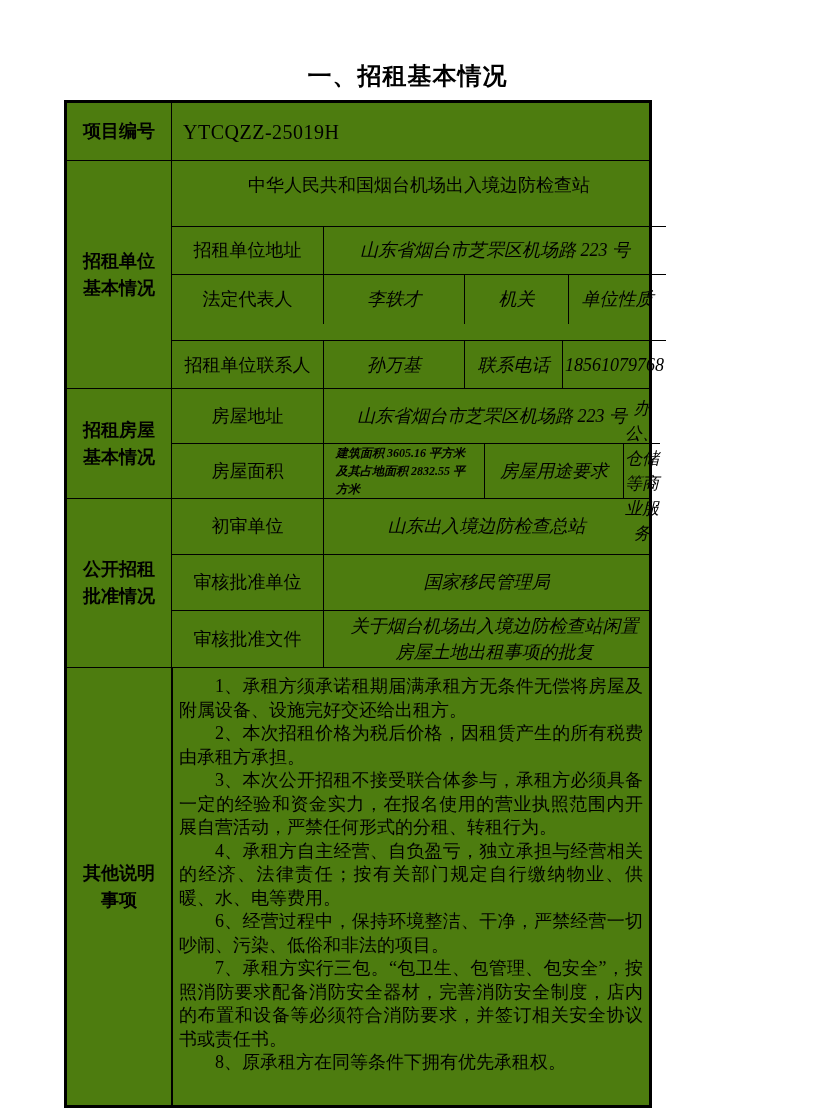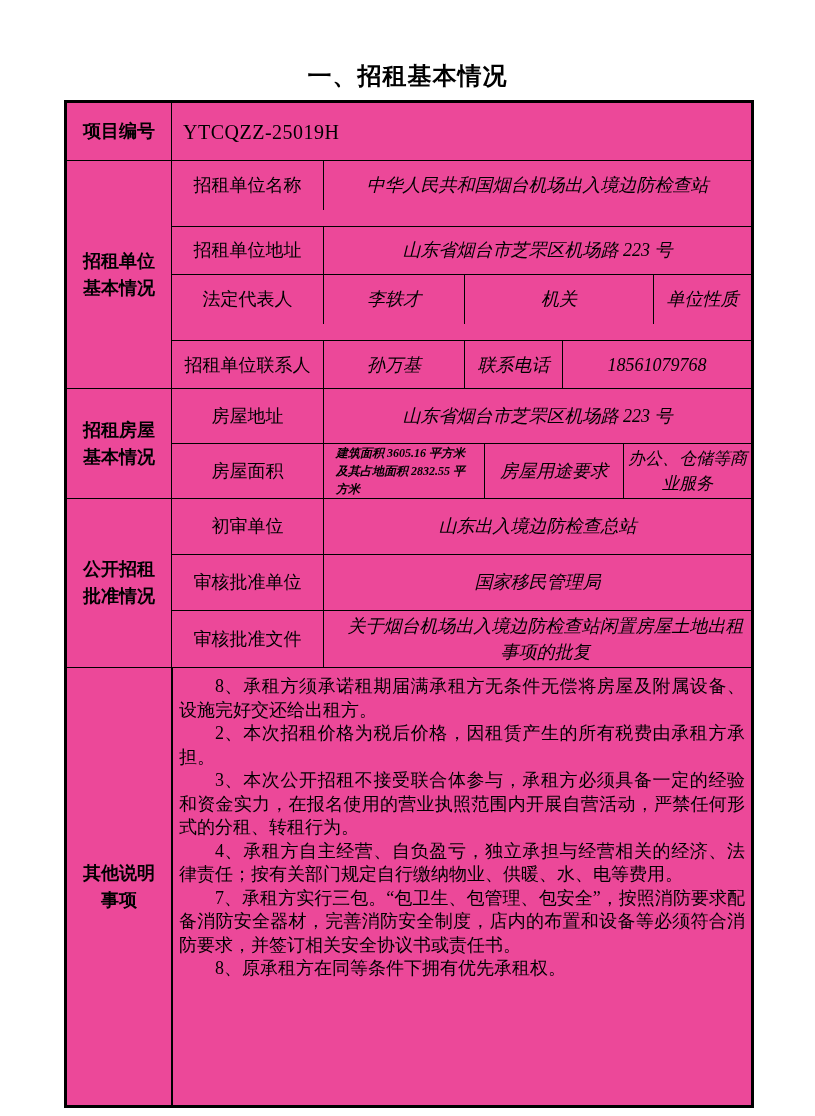--- a/index.html
+++ b/index.html
@@ -2,22 +2,22 @@
 <html><head>
 <meta charset="utf-8">
 <style>
   * { margin:0; padding:0; box-sizing:border-box; }
   html,body { width:815px; height:1116px; background:#ffffff; font-family:"Liberation Serif","DejaVu Serif",serif; color:#000; }
   #page { position:relative; width:815px; height:1116px; background:#fff; overflow:hidden; }
 
   #doc-title { position:absolute; top:60px; left:0; width:100%; text-align:center;
     font-size:24px; font-weight:bold; letter-spacing:1px; }
 
-  #doc-table { position:absolute; left:64px; top:100px; width:690px; height:1008px;
-    border:3px solid #000; display:flex; flex-direction:column; background:#ec4899; }
+  #doc-table { position:absolute; left:64px; top:100px; width:588px; height:1008px;
+    border:3px solid #000; display:flex; flex-direction:column; background:#4d7c0f; }
 
   .section { display:flex; flex-direction:row; width:100%; }
   .section + .section { border-top:1px solid #000; }
 
   .group-cell { width:105px; flex:0 0 105px; border-right:1px solid #000;
     display:flex; align-items:center; justify-content:center; text-align:center;
     font-weight:bold; font-size:18px; line-height:27px; }
   .group-cell .wrap4 { display:inline-block; width:4em; }
 
   .rows { flex:1 1 auto; display:flex; flex-direction:column; }
@@ -78,21 +78,20 @@
         </div>
       </div>
     </div>
 
     <div class="section" id="sec-unit">
       <div class="group-cell">
         <span class="wrap4">招租单位基本情况</span>
       </div>
       <div class="rows">
         <div class="row row-h57">
-          <div class="c field">招租单位名称</div>
           <div class="c val">中华人民共和国烟台机场出入境边防检查站</div>
         </div>
         <div class="row row-h56">
           <div class="c field">招租单位地址</div>
           <div class="c val">山东省烟台市芝罘区机场路 223 号</div>
         </div>
         <div class="row row-h59">
           <div class="c field">法定代表人</div>
           <div class="c u-v1">李轶才</div>
           <div class="c val">机关</div>
@@ -145,23 +144,24 @@
           </div>
         </div>
       </div>
     </div>
 
     <div class="section" id="sec-other">
       <div class="group-cell">
         <span class="wrap4">其他说明事项</span>
       </div>
       <div id="other-content">
-          <p>8、承租方须承诺租期届满承租方无条件无偿将房屋及附属设备、设施完好交还给出租方。</p>
+          <p>1、承租方须承诺租期届满承租方无条件无偿将房屋及附属设备、设施完好交还给出租方。</p>
           <p>2、本次招租价格为税后价格，因租赁产生的所有税费由承租方承担。</p>
           <p>3、本次公开招租不接受联合体参与，承租方必须具备一定的经验和资金实力，在报名使用的营业执照范围内开展自营活动，严禁任何形式的分租、转租行为。</p>
           <p>4、承租方自主经营、自负盈亏，独立承担与经营相关的经济、法律责任；按有关部门规定自行缴纳物业、供暖、水、电等费用。</p>
+          <p>6、经营过程中，保持环境整洁、干净，严禁经营一切吵闹、污染、低俗和非法的项目。</p>
           <p>7、承租方实行三包。“包卫生、包管理、包安全”，按照消防要求配备消防安全器材，完善消防安全制度，店内的布置和设备等必须符合消防要求，并签订相关安全协议书或责任书。</p>
           <p>8、原承租方在同等条件下拥有优先承租权。</p>
         </div>
     </div>
 
   </div>
 </div>
 
 </body></html>

